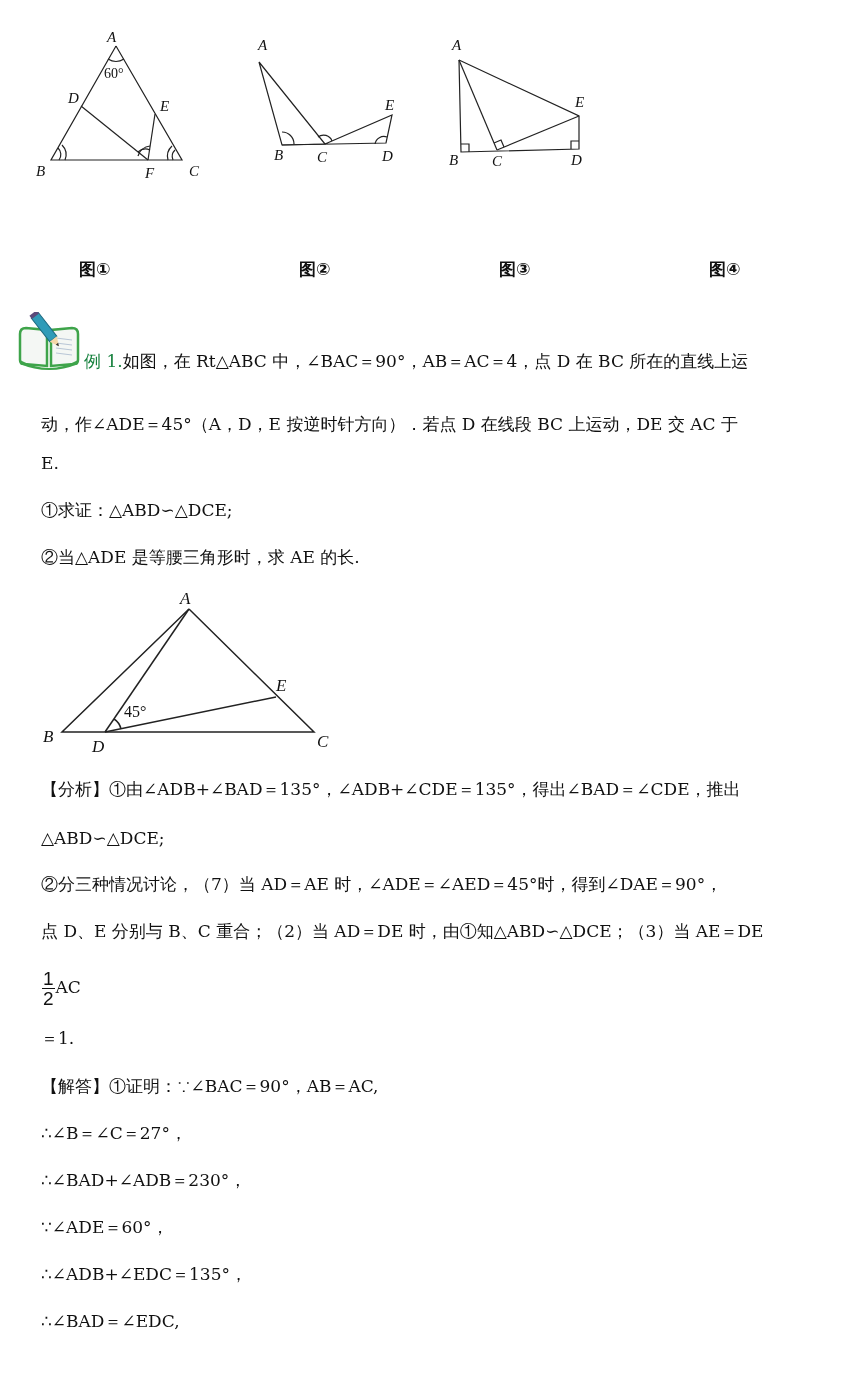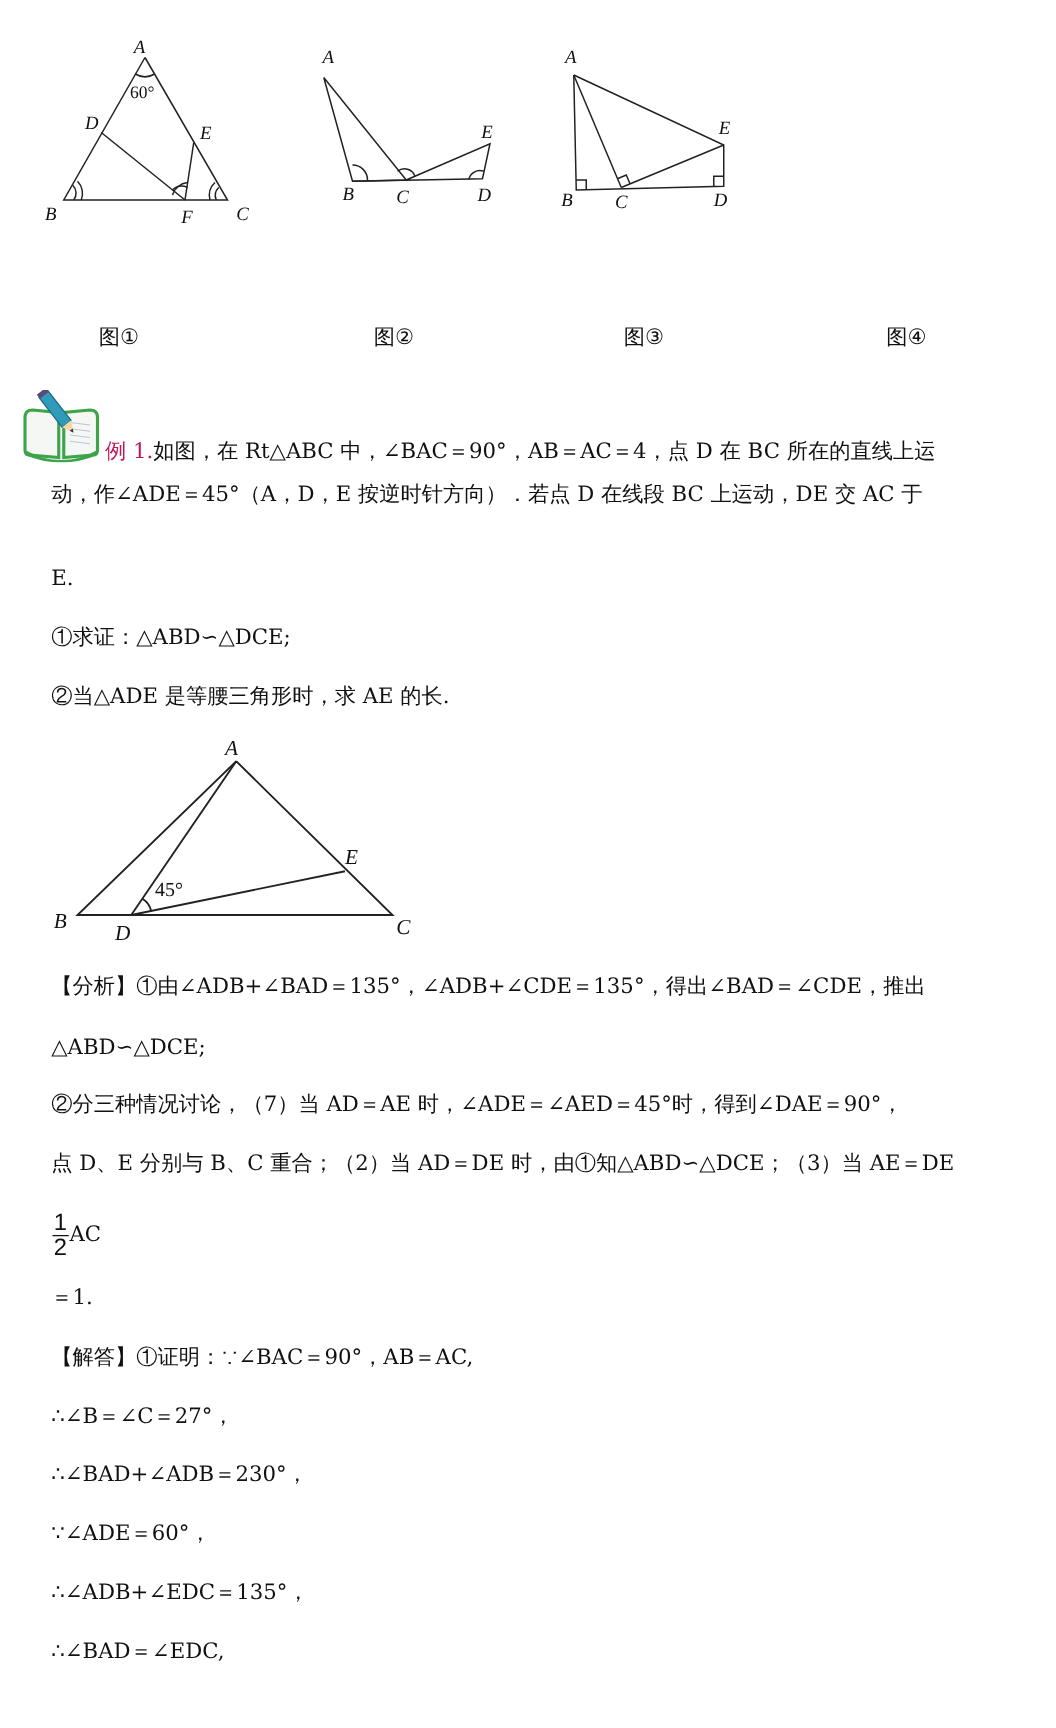--- a/index.html
+++ b/index.html
@@ -4,23 +4,23 @@
 <style>
   html, body { margin: 0; padding: 0; background: #ffffff; }
   body {
     width: 845px; height: 1382px; position: relative; overflow: hidden;
     font-family: "DejaVu Serif", "Liberation Serif", serif;
     color: #111111;
   }
   .fig-svg { position: absolute; }
   .fig-svg text { font-family: "Liberation Serif", "DejaVu Serif", serif; font-style: italic; font-size: 15px; fill: #111; }
   .fig-svg text.upright { font-style: normal; }
-  .caption { position: absolute; top: 258px; font-size: 17px; font-family: "DejaVu Sans", sans-serif; font-weight: 400; }
+  .caption { position: absolute; top: 258px; font-size: 17px; font-family: "DejaVu Sans", sans-serif; font-weight: 700; }
   .line { position: absolute; left: 41px; font-size: 17px; line-height: 24px; white-space: nowrap; }
-  .red { color: #be185d; }
+  .red { color: #15803d; }
   .frac { display: inline-block; vertical-align: middle; text-align: center; font-family: "Liberation Sans", sans-serif; font-size: 19px; line-height: 19px; margin: 0 1px; }
   .frac .num { display: block; border-bottom: 1.5px solid #111; padding: 0 1px; }
   .frac .den { display: block; }
   .icon-book { position: absolute; left: 16px; top: 312px; width: 66px; height: 58px; }
 </style>
 </head>
 <body>
 
 <svg class="fig-svg" style="left:0;top:0" width="220" height="200" viewBox="0 0 220 200">
   <g stroke="#222" stroke-width="1.2" fill="none">
@@ -92,21 +92,21 @@
     <rect x="29" y="-2" width="9" height="30" fill="#2f9bb8" stroke="#1d6a80" stroke-width="1"></rect>
     <rect x="29" y="-5" width="9" height="4" fill="#5a4a7a"></rect>
     <polygon points="29,28 38,28 33.5,37" fill="#f3d7a8"></polygon>
     <polygon points="32,34 35,34 33.5,37" fill="#333"></polygon>
   </g>
 </svg>
 
 <div class="line" style="left:84px;top:349px">
   <span class="red">例 1.</span><span>如图，在 Rt△ABC 中，∠BAC＝90°，AB＝AC＝4，点 D 在 BC 所在的直线上运</span>
 </div>
-<div class="line" style="top:384px">动，作∠ADE＝45°（A，D，E 按逆时针方向）．若点 D 在线段 BC 上运动，DE 交 AC 于</div>
+<div class="line" style="top:412px">动，作∠ADE＝45°（A，D，E 按逆时针方向）．若点 D 在线段 BC 上运动，DE 交 AC 于</div>
 <div class="line" style="top:451px">E.</div>
 <div class="line" style="top:498px">①求证：△ABD∽△DCE;</div>
 <div class="line" style="top:545px">②当△ADE 是等腰三角形时，求 AE 的长.</div>
 
 <svg class="fig-svg" style="left:30px;top:580px" width="320" height="175" viewBox="0 0 320 175">
   <g stroke="#222" stroke-width="1.5" fill="none">
     <polyline points="159,29 32,152 284,152 159,29"></polyline>
     <line x1="159" y1="29" x2="75" y2="152"></line>
     <line x1="75" y1="152" x2="246" y2="117"></line>
     <path d="M84,139 A16,16 0 0 1 91,149"></path>

